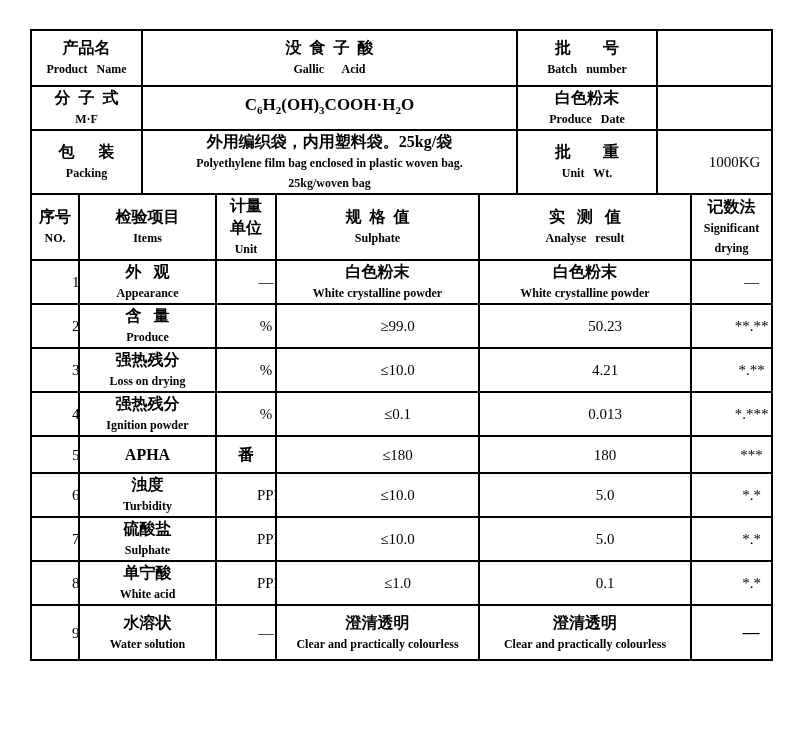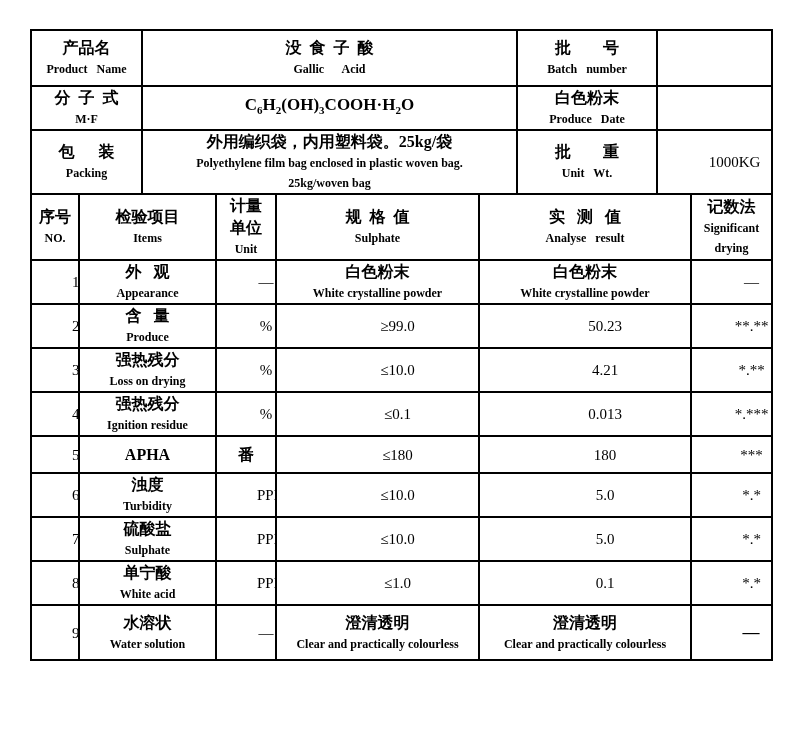--- a/index.html
+++ b/index.html
@@ -192,21 +192,21 @@
             <span class="val">*.**</span>
           </td>
     </tr>
 
     <tr style="height:41px">
       <td>
             <span class="val">4</span>
           </td>
       <td>
         <span class="zh">强热残分</span>
-        <span class="en">Ignition residue</span>
+        <span class="en">Ignition powder</span>
       </td>
       <td>
             <span class="val">%</span>
           </td>
       <td>
             <span class="val">≤0.1</span>
           </td>
       <td>
             <span class="val">0.013</span>
           </td>

